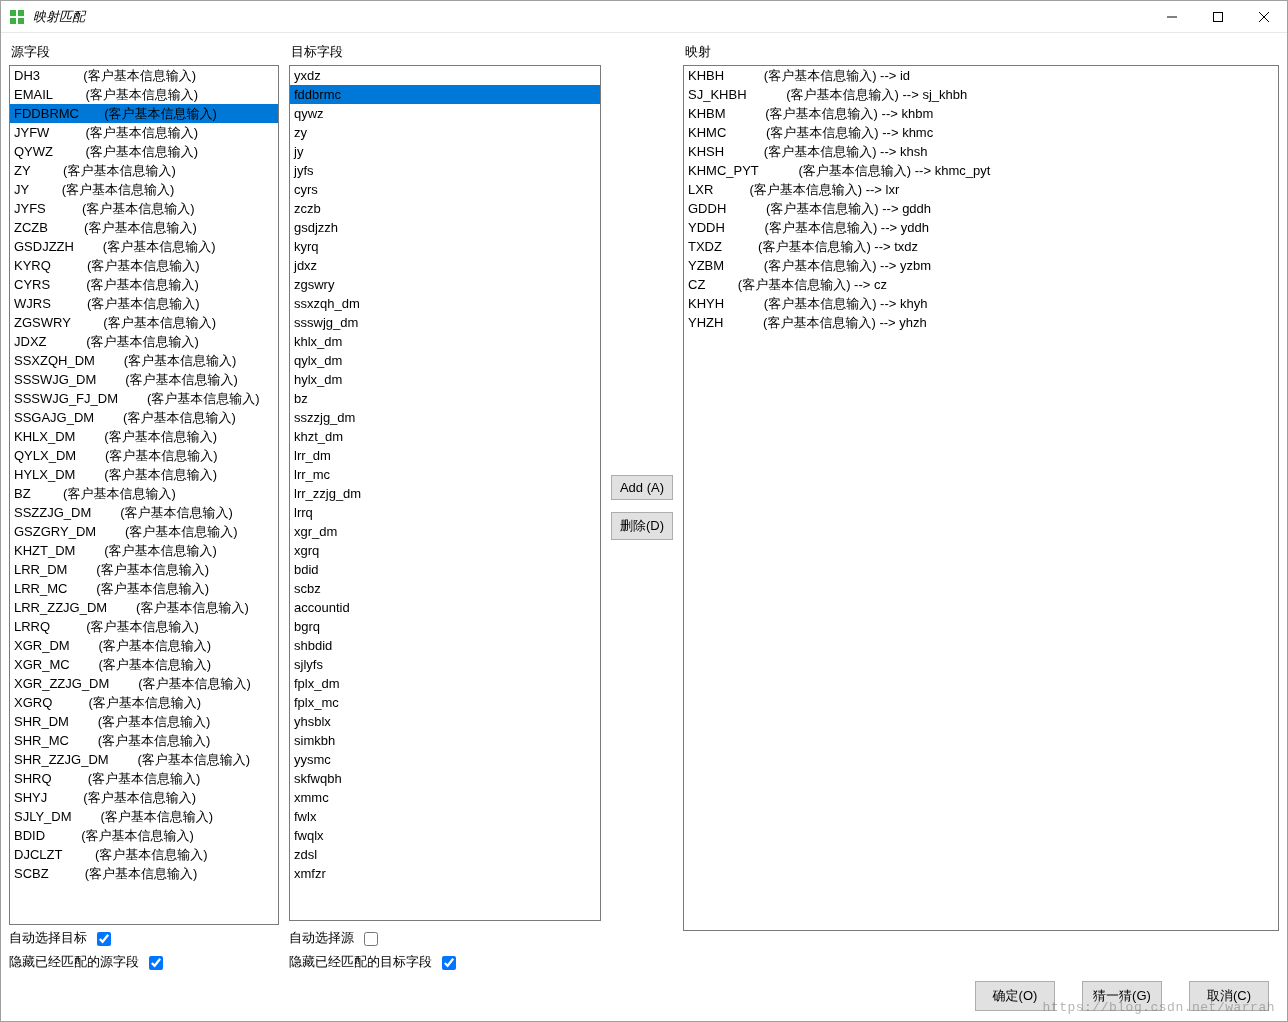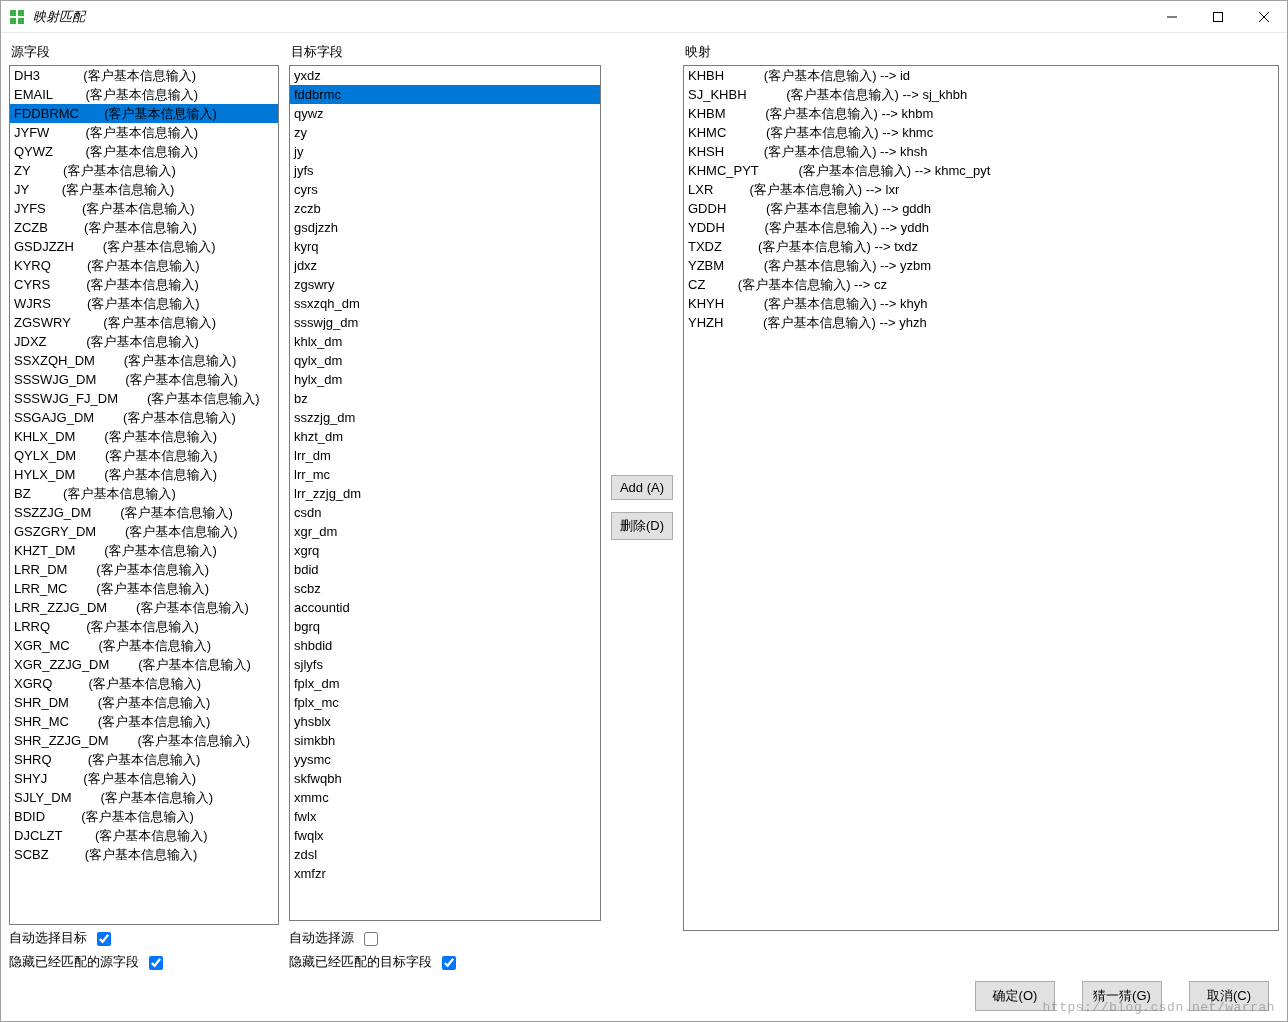--- a/index.html
+++ b/index.html
@@ -188,20 +188,21 @@
             <div class="listitem">QYLX_DM&nbsp;&nbsp;&nbsp;&nbsp;&nbsp;&nbsp;&nbsp;&nbsp;(客户基本信息输入)</div>
             <div class="listitem">HYLX_DM&nbsp;&nbsp;&nbsp;&nbsp;&nbsp;&nbsp;&nbsp;&nbsp;(客户基本信息输入)</div>
             <div class="listitem">BZ&nbsp;&nbsp;&nbsp;&nbsp;&nbsp;&nbsp;&nbsp;&nbsp;&nbsp;(客户基本信息输入)</div>
             <div class="listitem">SSZZJG_DM&nbsp;&nbsp;&nbsp;&nbsp;&nbsp;&nbsp;&nbsp;&nbsp;(客户基本信息输入)</div>
             <div class="listitem">GSZGRY_DM&nbsp;&nbsp;&nbsp;&nbsp;&nbsp;&nbsp;&nbsp;&nbsp;(客户基本信息输入)</div>
             <div class="listitem">KHZT_DM&nbsp;&nbsp;&nbsp;&nbsp;&nbsp;&nbsp;&nbsp;&nbsp;(客户基本信息输入)</div>
             <div class="listitem">LRR_DM&nbsp;&nbsp;&nbsp;&nbsp;&nbsp;&nbsp;&nbsp;&nbsp;(客户基本信息输入)</div>
             <div class="listitem">LRR_MC&nbsp;&nbsp;&nbsp;&nbsp;&nbsp;&nbsp;&nbsp;&nbsp;(客户基本信息输入)</div>
             <div class="listitem">LRR_ZZJG_DM&nbsp;&nbsp;&nbsp;&nbsp;&nbsp;&nbsp;&nbsp;&nbsp;(客户基本信息输入)</div>
             <div class="listitem">LRRQ&nbsp;&nbsp;&nbsp;&nbsp;&nbsp;&nbsp;&nbsp;&nbsp;&nbsp;&nbsp;(客户基本信息输入)</div>
+            <div class="listitem">XGR_DM&nbsp;&nbsp;&nbsp;&nbsp;&nbsp;&nbsp;&nbsp;&nbsp;(客户基本信息输入)</div>
             <div class="listitem">XGR_MC&nbsp;&nbsp;&nbsp;&nbsp;&nbsp;&nbsp;&nbsp;&nbsp;(客户基本信息输入)</div>
             <div class="listitem">XGR_ZZJG_DM&nbsp;&nbsp;&nbsp;&nbsp;&nbsp;&nbsp;&nbsp;&nbsp;(客户基本信息输入)</div>
             <div class="listitem">XGRQ&nbsp;&nbsp;&nbsp;&nbsp;&nbsp;&nbsp;&nbsp;&nbsp;&nbsp;&nbsp;(客户基本信息输入)</div>
             <div class="listitem">SHR_DM&nbsp;&nbsp;&nbsp;&nbsp;&nbsp;&nbsp;&nbsp;&nbsp;(客户基本信息输入)</div>
             <div class="listitem">SHR_MC&nbsp;&nbsp;&nbsp;&nbsp;&nbsp;&nbsp;&nbsp;&nbsp;(客户基本信息输入)</div>
             <div class="listitem">SHR_ZZJG_DM&nbsp;&nbsp;&nbsp;&nbsp;&nbsp;&nbsp;&nbsp;&nbsp;(客户基本信息输入)</div>
             <div class="listitem">SHRQ&nbsp;&nbsp;&nbsp;&nbsp;&nbsp;&nbsp;&nbsp;&nbsp;&nbsp;&nbsp;(客户基本信息输入)</div>
             <div class="listitem">SHYJ&nbsp;&nbsp;&nbsp;&nbsp;&nbsp;&nbsp;&nbsp;&nbsp;&nbsp;&nbsp;(客户基本信息输入)</div>
             <div class="listitem">SJLY_DM&nbsp;&nbsp;&nbsp;&nbsp;&nbsp;&nbsp;&nbsp;&nbsp;(客户基本信息输入)</div>
             <div class="listitem">BDID&nbsp;&nbsp;&nbsp;&nbsp;&nbsp;&nbsp;&nbsp;&nbsp;&nbsp;&nbsp;(客户基本信息输入)</div>
@@ -239,21 +240,21 @@
             <div class="listitem">ssswjg_dm</div>
             <div class="listitem">khlx_dm</div>
             <div class="listitem">qylx_dm</div>
             <div class="listitem">hylx_dm</div>
             <div class="listitem">bz</div>
             <div class="listitem">sszzjg_dm</div>
             <div class="listitem">khzt_dm</div>
             <div class="listitem">lrr_dm</div>
             <div class="listitem">lrr_mc</div>
             <div class="listitem">lrr_zzjg_dm</div>
-            <div class="listitem">csdn</div>
+            <div class="listitem">lrrq</div>
             <div class="listitem">xgr_dm</div>
             <div class="listitem">xgrq</div>
             <div class="listitem">bdid</div>
             <div class="listitem">scbz</div>
             <div class="listitem">accountid</div>
             <div class="listitem">bgrq</div>
             <div class="listitem">shbdid</div>
             <div class="listitem">sjlyfs</div>
             <div class="listitem">fplx_dm</div>
             <div class="listitem">fplx_mc</div>

